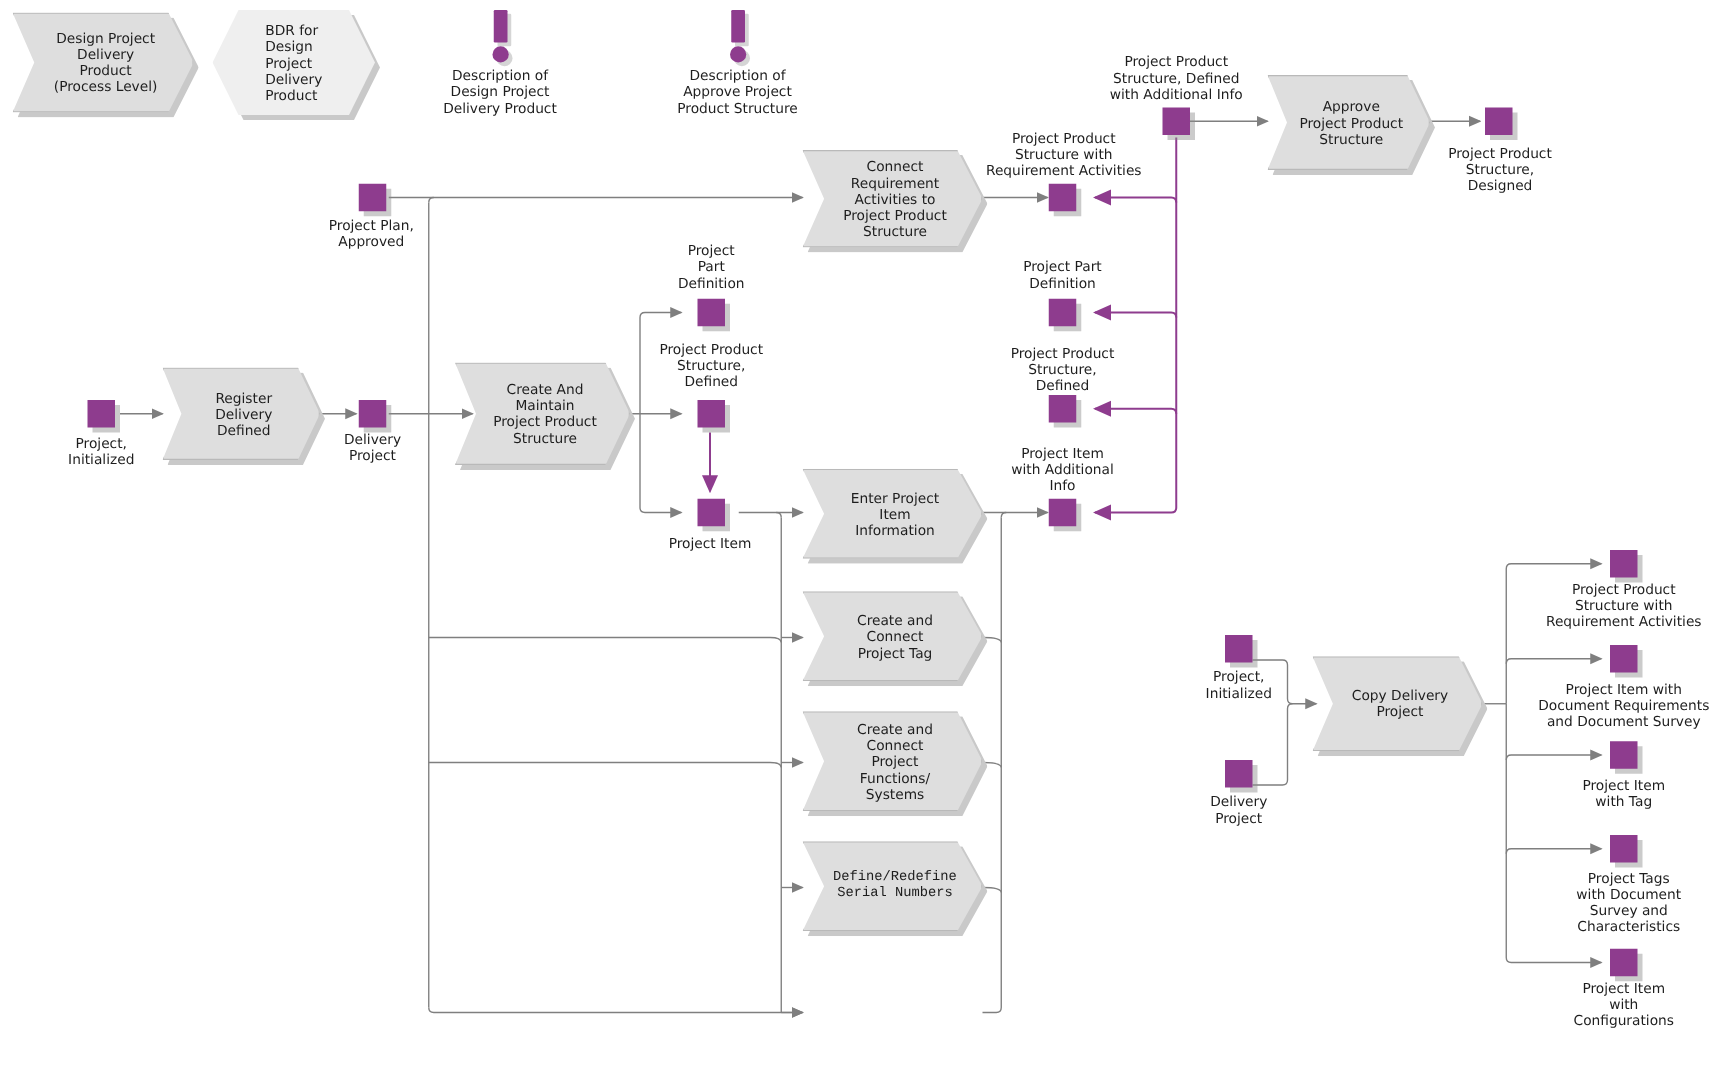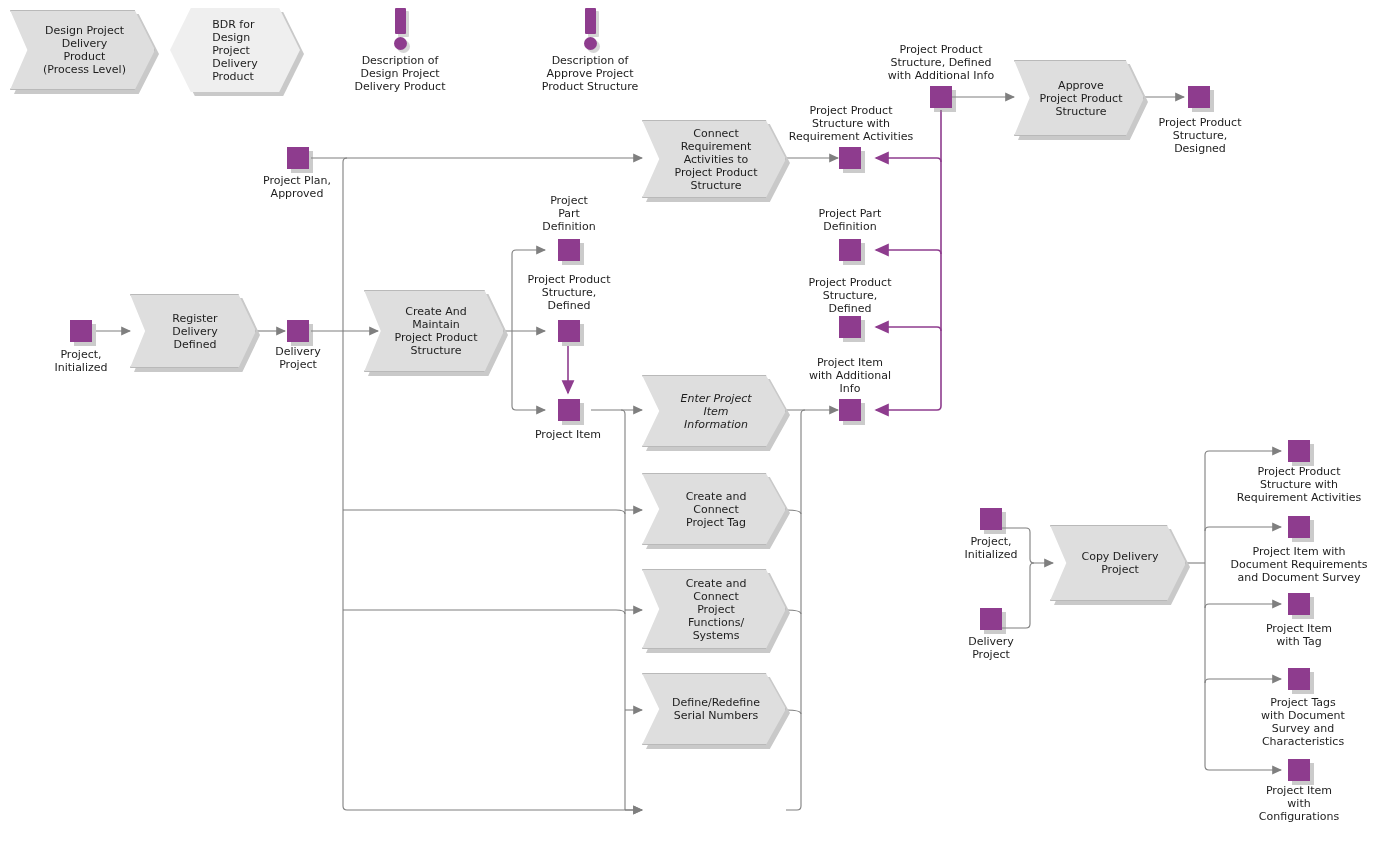--- a/index.html
+++ b/index.html
@@ -271,21 +271,21 @@
     <div class="chevron-shadow" style="width:144px; height:78px;"></div>
     <div class="chevron" style="width:144px; height:78px;">
       <div class="chevron-label">Connect
 Requirement
 Activities to
 Project Product
 Structure</div>
     </div>
   </div>
 
-  <div class="node" style="left:642px; top:375px; width:144px; height:72px;font-style:italic;">
+  <div class="node" style="left:642px; top:375px; width:144px; height:72px;">
     <div class="chevron-shadow" style="width:144px; height:72px;"></div>
     <div class="chevron" style="width:144px; height:72px;">
       <div class="chevron-label">Enter Project
 Item
 Information</div>
     </div>
   </div>
 
   <div class="node" style="left:642px; top:473px; width:144px; height:72px;">
     <div class="chevron-shadow" style="width:144px; height:72px;"></div>
@@ -300,21 +300,21 @@
     <div class="chevron-shadow" style="width:144px; height:80px;"></div>
     <div class="chevron" style="width:144px; height:80px;">
       <div class="chevron-label">Create and
 Connect
 Project
 Functions/
 Systems</div>
     </div>
   </div>
 
-  <div class="node" style="left:642px; top:673px; width:144px; height:72px;">
+  <div class="node" style="left:642px; top:673px; width:144px; height:72px;font-family:Liberation Mono, monospace;">
     <div class="chevron-shadow" style="width:144px; height:72px;"></div>
     <div class="chevron" style="width:144px; height:72px;">
       <div class="chevron-label">Define/Redefine
 Serial Numbers</div>
     </div>
   </div>
 
 
   <div class="node" style="left:1014px; top:60px; width:130px; height:76px;">
     <div class="chevron-shadow" style="width:130px; height:76px;"></div>

